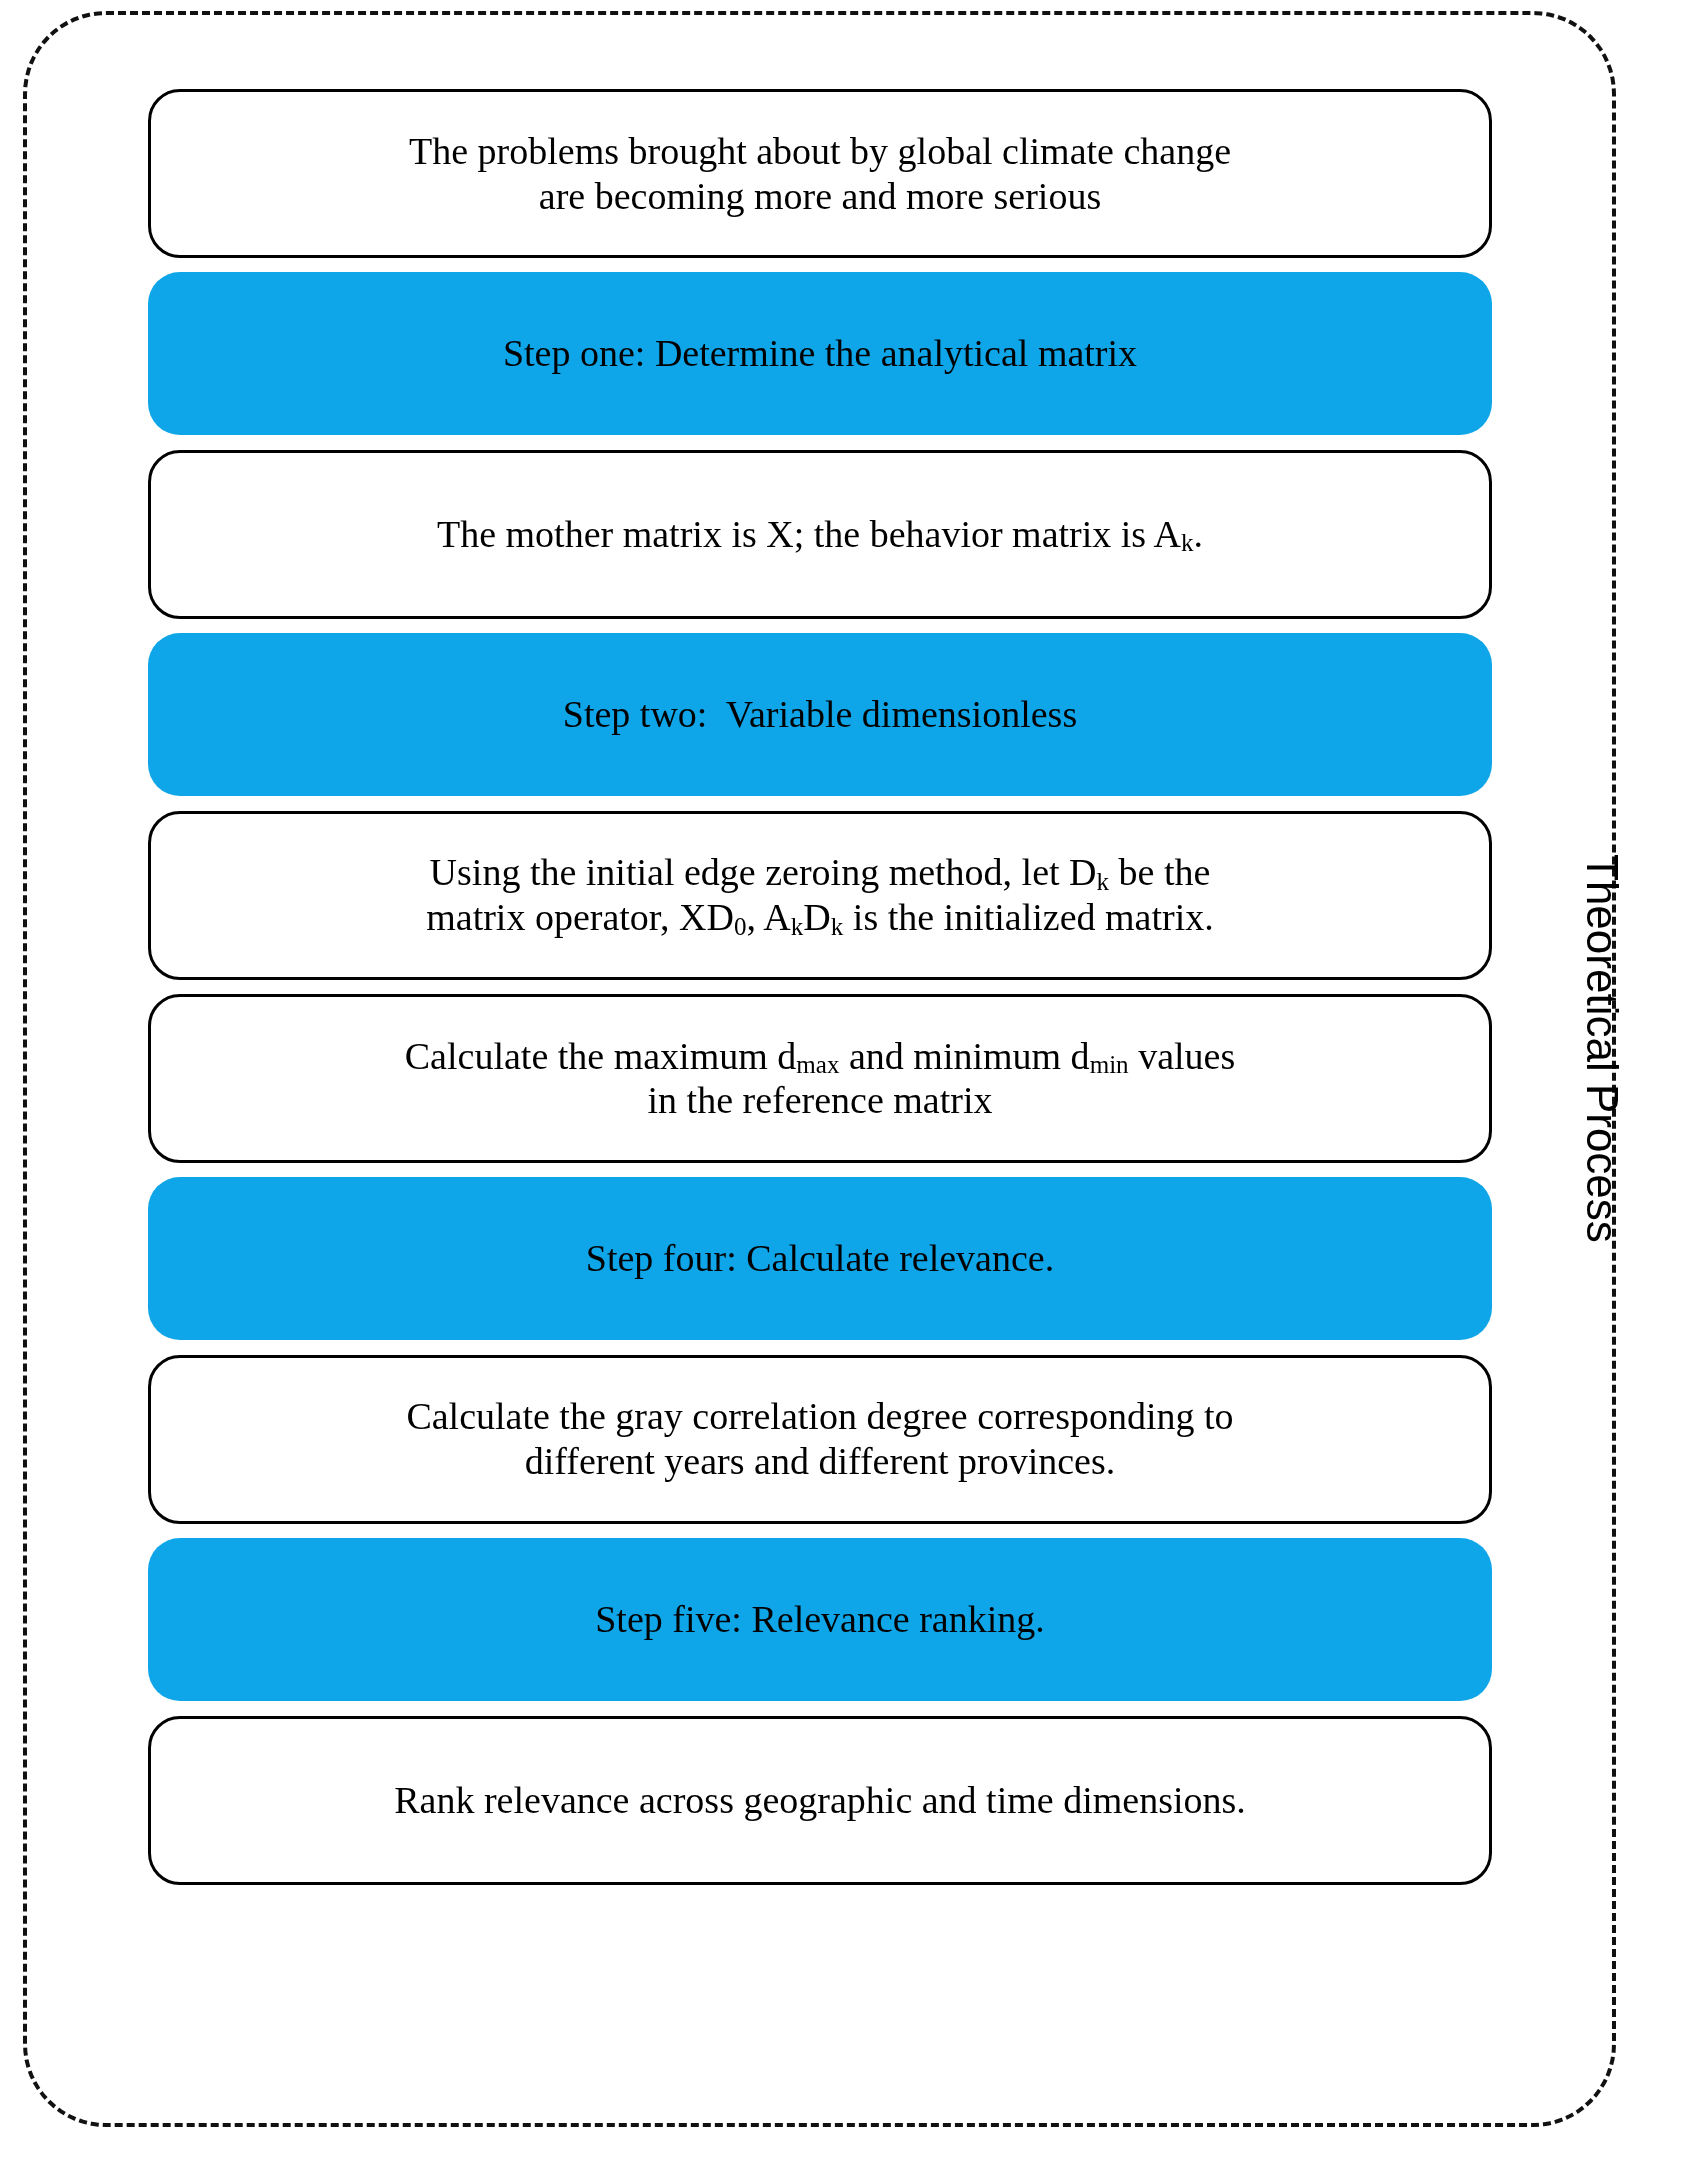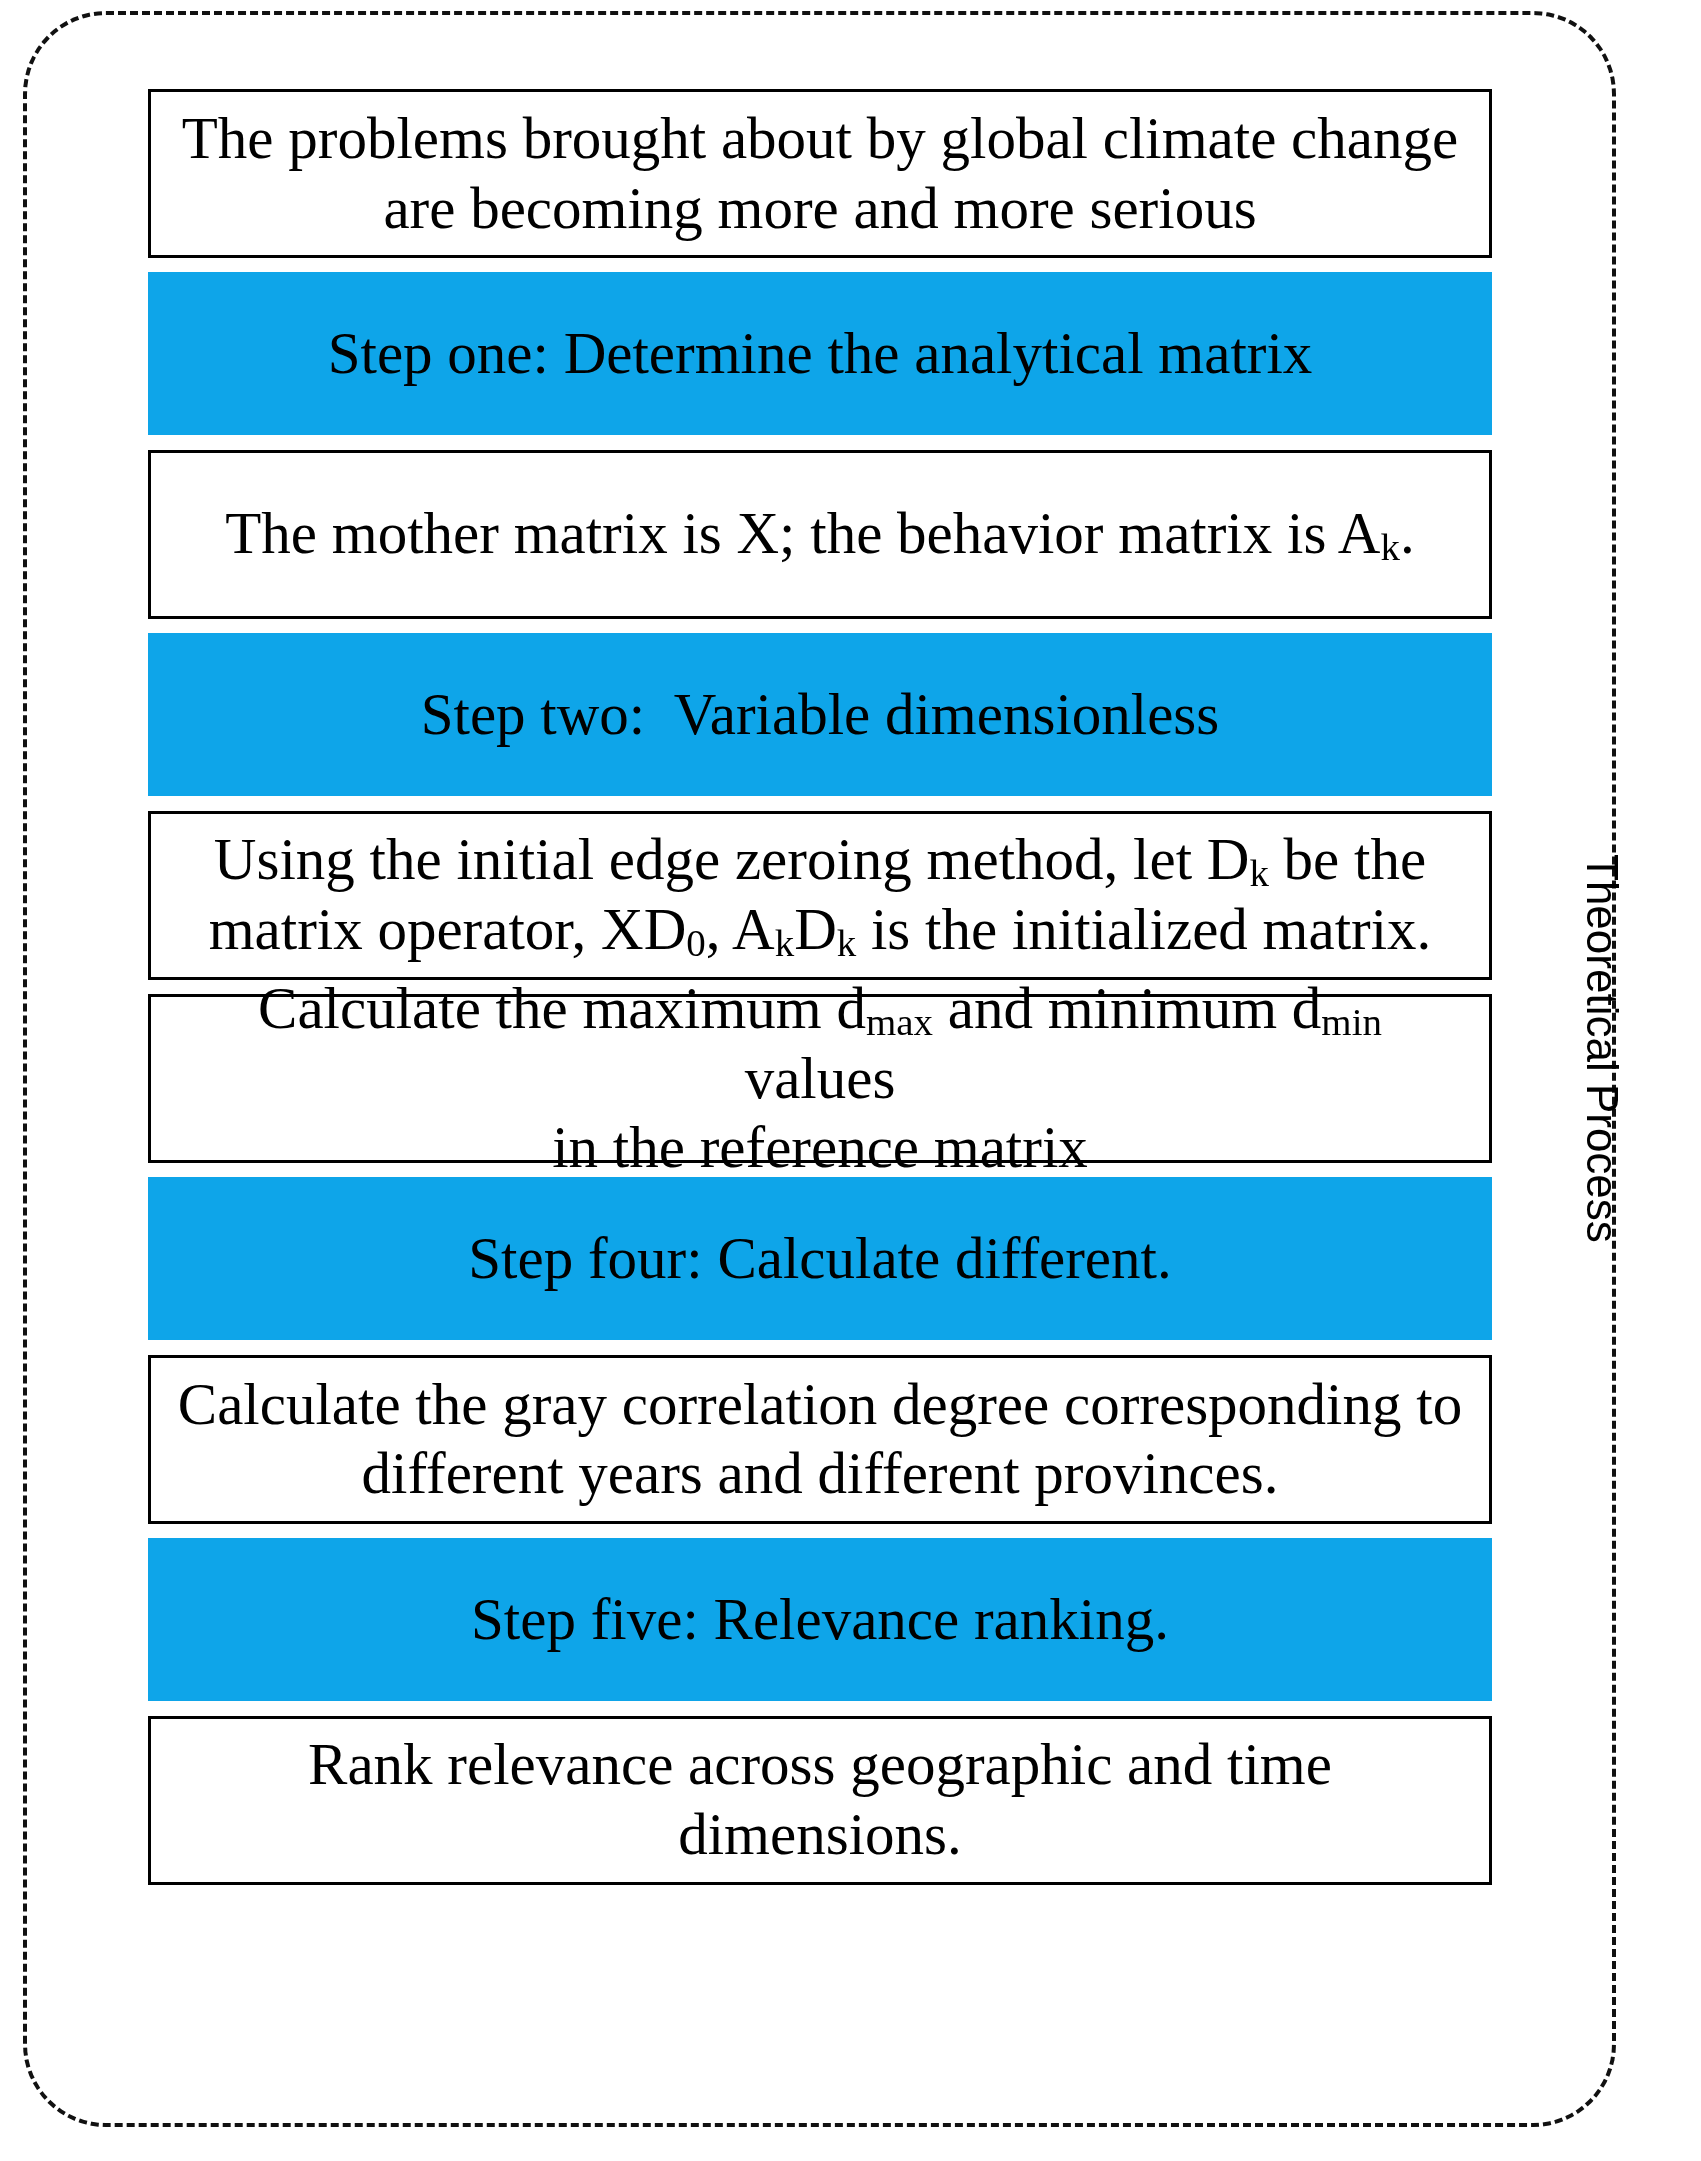--- a/index.html
+++ b/index.html
@@ -52,24 +52,25 @@
   }
 
   .flow-box {
     box-sizing: border-box;
     width: 1344px;
     display: flex;
     align-items: center;
     justify-content: center;
     text-align: center;
     color: #000000;
-    font-size: 59px;
+    font-size: 38px;
     line-height: 1.18;
     padding: 4.5px 26px;
     margin-bottom: 14.4px;
+    border-radius: 32px;
   }
 
   .flow-box.white {
     background: #ffffff;
     border: 3px solid #000000;
   }
 
   .flow-box.blue {
     background: #0ea5e9;
     border: none;
@@ -115,21 +116,21 @@
     </div>
     <div class="flow-box white h1">
       <span class="text">Using the initial edge zeroing method, let D<sub>k</sub> be the
 matrix operator, XD<sub>0</sub>, A<sub>k</sub>D<sub>k</sub> is the initialized matrix.</span>
     </div>
     <div class="flow-box white h1">
       <span class="text">Calculate the maximum d<sub>max</sub> and minimum d<sub>min</sub> values
 in the reference matrix</span>
     </div>
     <div class="flow-box blue h2">
-      <span class="text">Step four: Calculate different.</span>
+      <span class="text">Step four: Calculate relevance.</span>
     </div>
     <div class="flow-box white h1">
       <span class="text">Calculate the gray correlation degree corresponding to
 different years and different provinces.</span>
     </div>
     <div class="flow-box blue h2">
       <span class="text">Step five: Relevance ranking.</span>
     </div>
     <div class="flow-box white h1">
       <span class="text">Rank relevance across geographic and time dimensions.</span>

